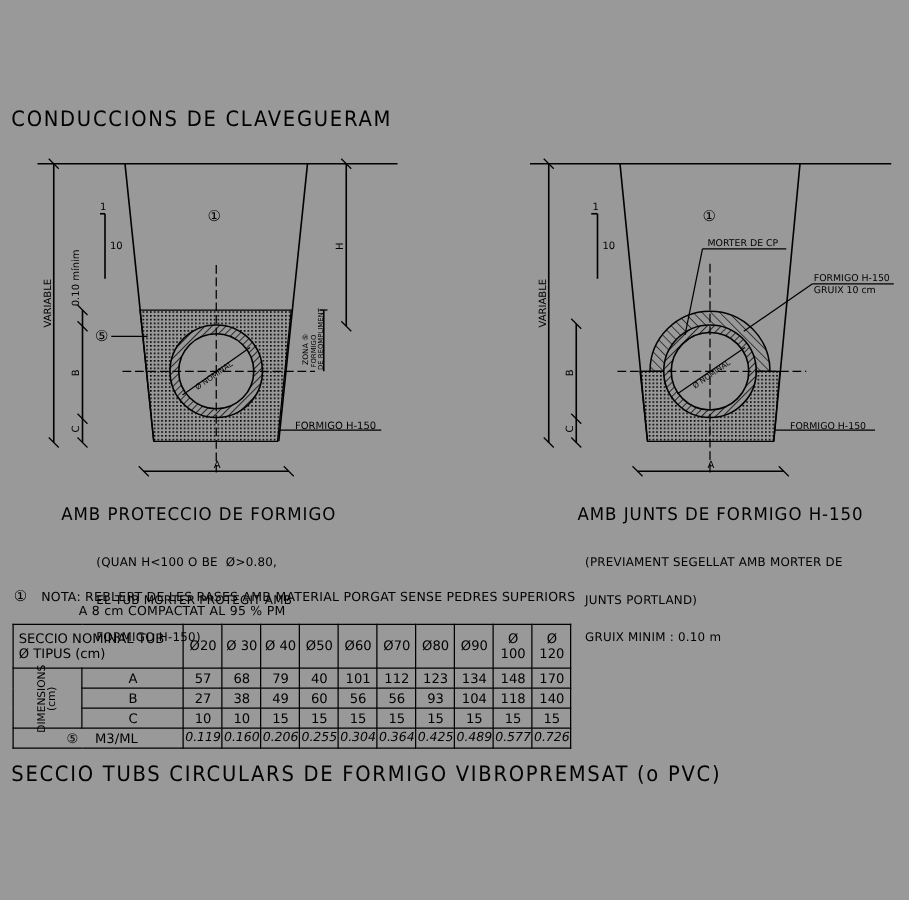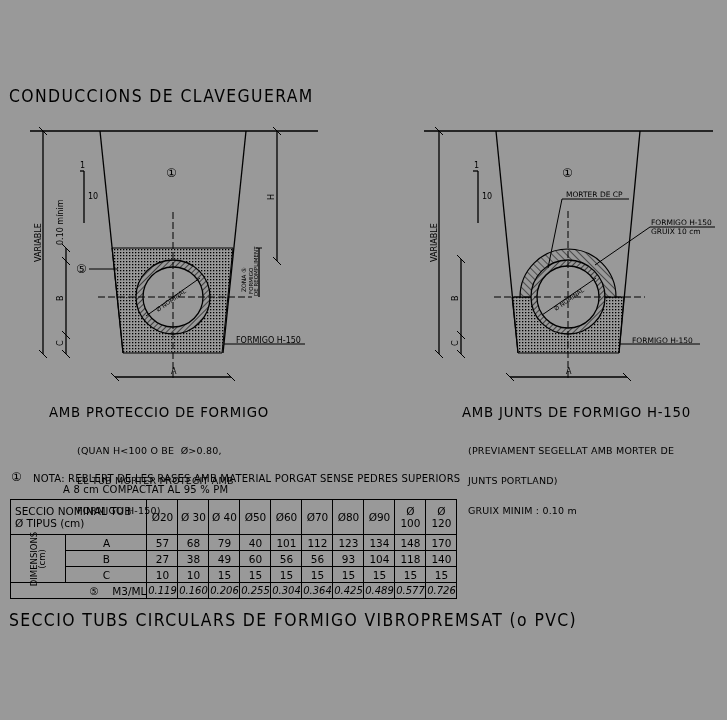--- a/index.html
+++ b/index.html
@@ -12,21 +12,21 @@
   .small { font-size: 9.5px; line-height: 10px; letter-spacing: 0.2px; margin-left: 26px; }
   .note { font-size: 10px; line-height: 11px; letter-spacing: 0.2px; }
   svg#drawing { position: absolute; left: 0; top: 0; }
   svg text { font-family: "DejaVu Sans", sans-serif; fill: #000; }
   table.spec { position: absolute; left: 10px; top: 499px; border-collapse: collapse; font-size: 10.5px; }
   table.spec td { border: 1.3px solid #000; padding: 0; text-align: center; height: 15px; }
   table.spec td.hdr { height: 34px; text-align: left; padding-left: 4px; line-height: 12px; font-size: 10.5px; }
   table.spec td.dim { width: 20px; position: relative; }
   table.spec td.dim span { display: block; transform: rotate(-90deg); font-size: 8.5px; line-height: 8px; white-space: pre; text-align: center; }
   table.spec td.vol { font-size: 10px; font-style: italic; }
-  table.spec td.m3 { text-align: right; padding-left: 6px; }
+  table.spec td.m3 { text-align: center; padding-left: 6px; }
 </style>
 </head>
 <body>
 
 <div class="abs title" style="left:9px; top:86px;">CONDUCCIONS DE CLAVEGUERAM</div>
 
 <svg id="drawing" width="727" height="720" viewBox="0 0 727 720">
   <defs>
     <pattern id="dots" width="3" height="3" patternUnits="userSpaceOnUse">
       <rect x="0" y="0" width="1.3" height="1.3" fill="#000"></rect>

